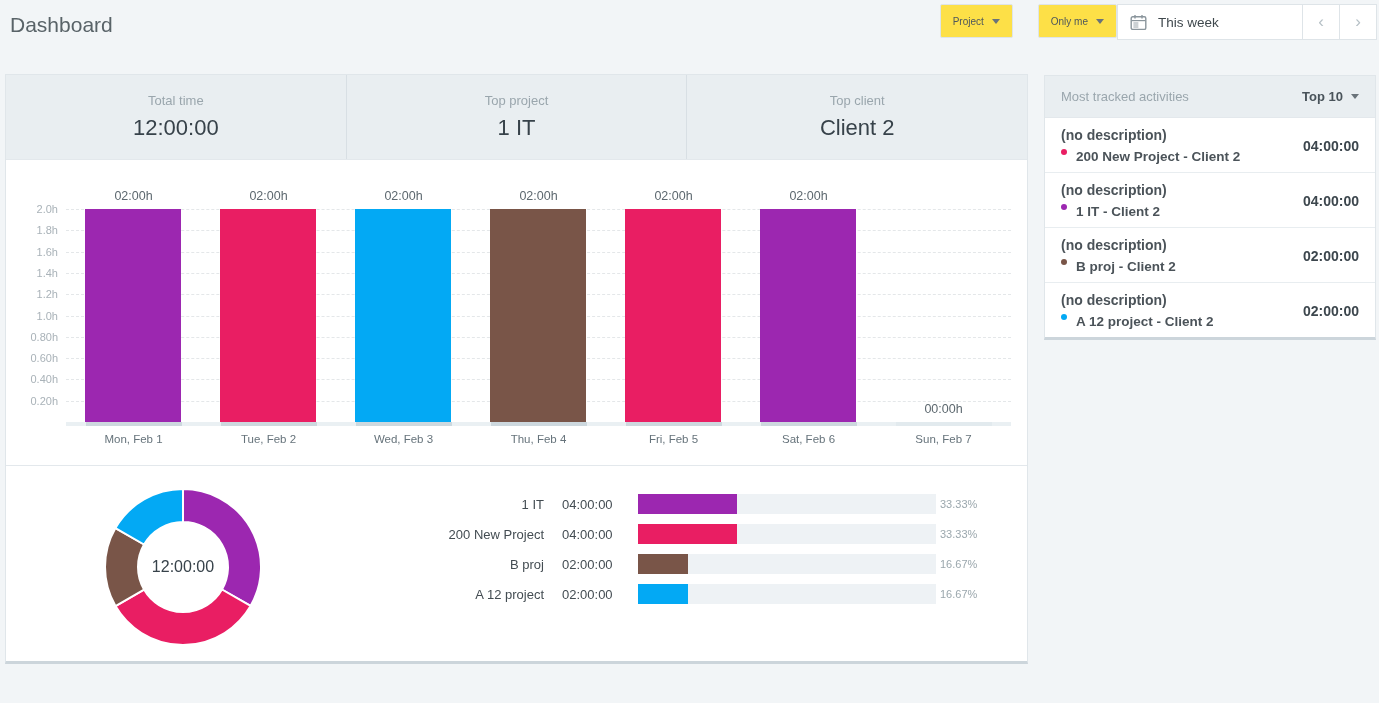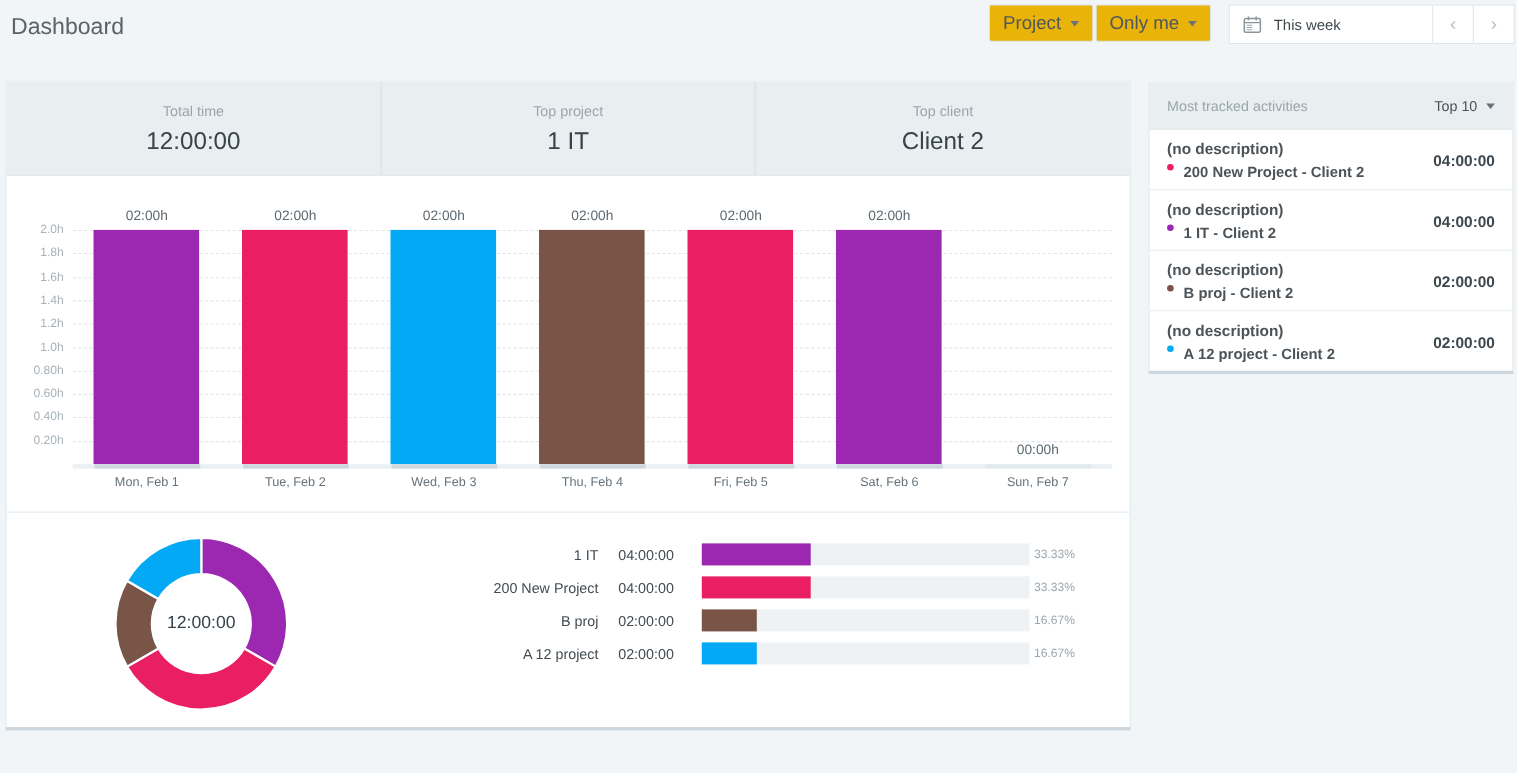--- a/index.html
+++ b/index.html
@@ -2,26 +2,26 @@
 <html><head>
 <meta charset="utf-8">
 <style>
   * { box-sizing: border-box; margin: 0; padding: 0; }
   html,body { width:1379px; height:703px; overflow:hidden; }
   body { background:#f2f5f7; font-family:"Liberation Sans", sans-serif; }
 
   .topbar { height:74px; position:relative; }
   .page-title { font-size:21px; font-weight:400; color:#596368; padding:13px 0 0 10px; }
   .controls { position:absolute; top:4px; right:2px; display:flex; align-items:flex-start; }
-  .btn { background:#eab308; border:1px solid #dee4e8; border-radius:2px; color:#4d575d;
-         font-size:17px; height:34px; padding:0 12px; display:flex; align-items:center;
-         gap:8px; margin-left:2px; cursor:pointer; }
+  .btn { background:#fde047; border:1px solid #dee4e8; border-radius:2px; color:#4d575d;
+         font-size:10px; height:34px; padding:0 12px; display:flex; align-items:center;
+         gap:8px; margin-left:25px; cursor:pointer; }
   .caret { width:0; height:0; border-left:4px solid transparent; border-right:4px solid transparent;
            border-top:5px solid #6a737a; display:inline-block; }
-  .date-group { display:flex; margin-left:16px; height:36px; }
+  .date-group { display:flex; height:36px; }
   .date-picker { width:186px; background:#fff; border:1px solid #dee4e8; display:flex;
                  align-items:center; gap:11px; padding:0 12px; font-size:13.5px; color:#3f484d; cursor:pointer; }
   .nav-btn { width:37px; background:#fff; border:1px solid #dee4e8; border-left:none; color:#b6c0c6;
              font-size:17px; display:flex; align-items:center; justify-content:center; cursor:pointer; }
 
   .content { display:flex; padding:0 3px 0 5px; gap:16px; align-items:flex-start; }
 
   .main-card { width:1023px; background:#fff; border:1px solid #e0e6ea; border-bottom:3px solid #ccd5db; }
   .summary-strip { display:flex; background:#e9eef1; height:85px; border-bottom:1px solid #e3e8ec; }
   .summary-card { flex:1; text-align:center; padding-top:18px; }
@@ -52,21 +52,21 @@
   .project-name { width:118px; text-align:right; font-size:13px; color:#434c52; }
   .project-duration { width:64px; margin-left:18px; font-size:13px; color:#434c52; }
   .project-track { width:298px; height:20px; background:#eef2f5; margin-left:12px; position:relative; }
   .project-fill { position:absolute; left:0; top:0; height:100%; }
   .project-percent { margin-left:4px; font-size:11px; color:#9ba7ad; }
 
   .sidebar-card { width:332px; background:#fff; border:1px solid #e0e6ea; border-bottom:3px solid #ccd5db; margin-top:1px; }
   .sidebar-header { height:42px; background:#e9eef1; border-bottom:1px solid #e3e8ec; display:flex;
                     align-items:center; justify-content:space-between; padding:0 16px; }
   .sidebar-title { font-size:13px; color:#9aa6ad; }
-  .top-filter { display:flex; align-items:center; gap:8px; font-size:13px; color:#49535a; cursor:pointer; }
+  .top-filter { display:flex; align-items:center; gap:8px; font-size:13px; color:#49535a; cursor:pointer;font-weight:bold; }
   .activity-item { min-height:54px; padding:9px 16px 8px 16px; display:flex; align-items:center;
                    justify-content:space-between; border-bottom:1px solid #e8edf0;font-weight:bold; }
   .activity-item:last-child { border-bottom:none; }
   .activity-desc { font-size:14px; color:#4b5359; margin-bottom:6px; }
   .activity-proj-line { display:flex; align-items:flex-start; gap:9px; font-size:13.5px; color:#4b5359; }
   .color-dot { width:6px; height:6px; border-radius:50%; flex:none; }
   .activity-duration { font-size:14px; color:#3c464d; }
 </style>
 </head>
 <body>

